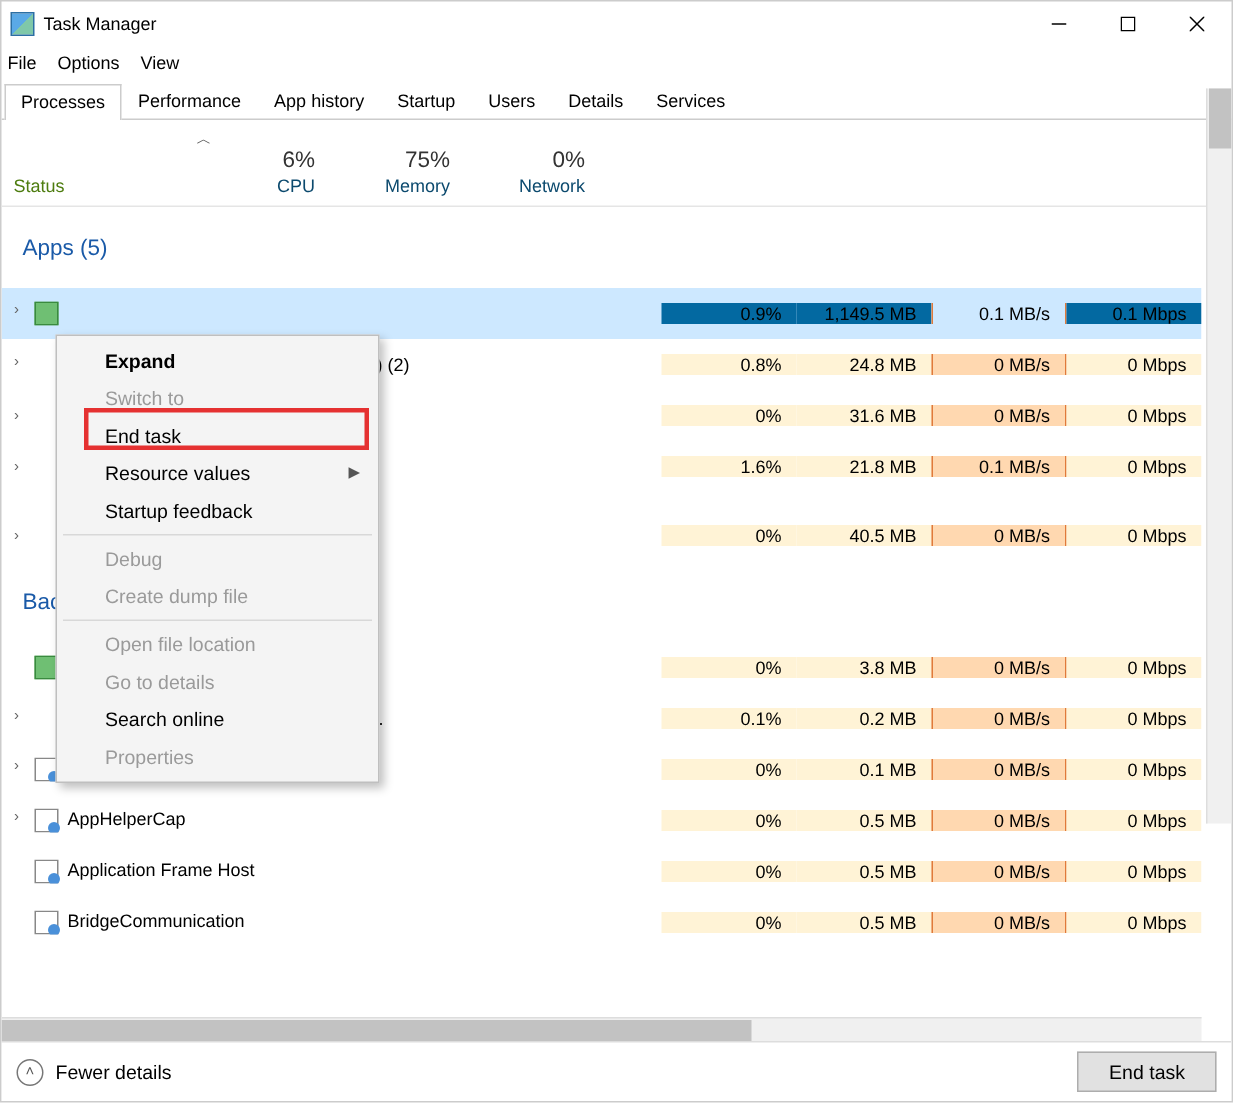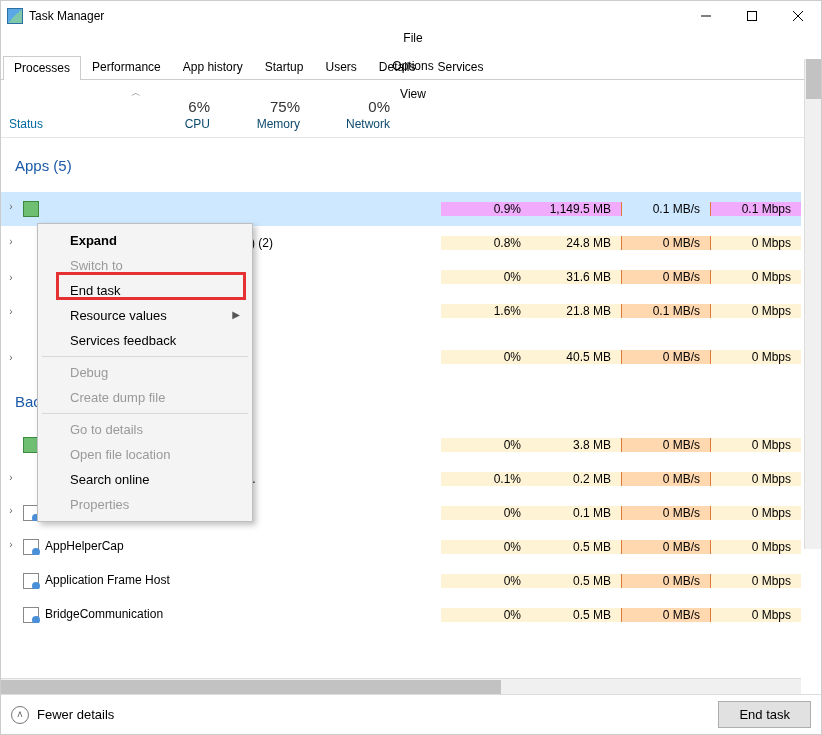--- a/index.html
+++ b/index.html
@@ -38,21 +38,20 @@
   }
   .winbtn svg { width: 10px; height: 10px; stroke: #000; fill: none; stroke-width: 1; }
 
   
   .menubar {
     height: 22px;
     display: flex;
     align-items: center;
     padding-left: 4px;
     gap: 14px;
-    flex-direction: column;
   }
   .menubar span { cursor: default; }
 
   
   .tabs {
     display: flex;
     border-bottom: 1px solid #ccc;
     margin-top: 2px;
     padding-left: 2px;
   }
@@ -90,21 +89,21 @@
     flex-direction: column;
     justify-content: flex-end;
     padding: 4px 8px 6px 8px;
     border-right: 1px solid transparent;
   }
   .col.name { width: 312px; color: #1a5aa8; }
   .col.status { width: 128px; }
   .col.num { width: 90px; text-align: right; align-items: flex-end; }
   .col .pct { color: #333; font-size: 15px; margin-bottom: 2px; }
   .col .lbl { color: #0c4a6e; }
-  .col.name .lbl, .col.status .lbl { color: #0369a1; }
+  .col.name .lbl, .col.status .lbl { color: #4d7c0f; }
   .col.name .lbl { color: #1a5aa8; }
   .col.hot .pct { color: #8a3a00; }
   .col.hot { background: #ffb68a; border-left: 1px solid #e07a3a; border-right: 1px solid #e07a3a; }
 
   
   .grid {
     position: relative;
     height: 490px;
     overflow: hidden;
     width: 800px;
@@ -152,21 +151,21 @@
     text-align: right;
     padding-right: 10px;
     background: #fff3d6;
   }
   .row .cnum.disk {
     background: #ffd8b0;
     border-left: 1px solid #e07a3a;
     border-right: 1px solid #e07a3a;
   }
   .row.selected { background: #cde8ff; }
-  .row.selected .cnum { background: #f0abfc; }
+  .row.selected .cnum { background: #0369a1; }
   .row.selected .cnum.disk { background: #cde8ff; }
 
   .row.group { height: 30px; }
   .row.group .gtitle {
     color: #1a5aa8;
     font-size: 15px;
     padding-left: 10px;
   }
   .row.group .cnum { background: transparent; }
   .row.group .cnum.disk { background: #ffe9d6; border-left:1px solid #e07a3a; border-right:1px solid #e07a3a; }
@@ -535,27 +534,27 @@
 </div>
 
 <div class="ctxmenu">
   <div class="mi bold">Expand</div>
   <div class="mi disabled">Switch to</div>
   <div class="mi">End task</div>
   <div class="mi">
     <span>Resource values</span>
     <span class="sub">▶</span>
   </div>
-  <div class="mi">Services feedback</div>
+  <div class="mi">Startup feedback</div>
   <hr>
   <div class="mi disabled">Debug</div>
   <div class="mi disabled">Create dump file</div>
   <hr>
+  <div class="mi disabled">Open file location</div>
   <div class="mi disabled">Go to details</div>
-  <div class="mi disabled">Open file location</div>
   <div class="mi">Search online</div>
   <div class="mi disabled">Properties</div>
   <div class="highlight-box"></div>
 </div>
 
 <div class="footer">
   <div class="fd">
     <span class="circ">˄</span>
     <span>Fewer details</span>
   </div>

